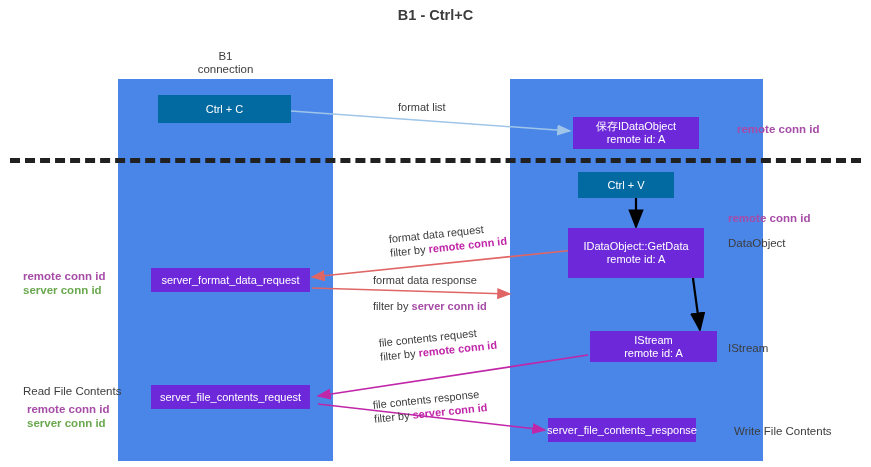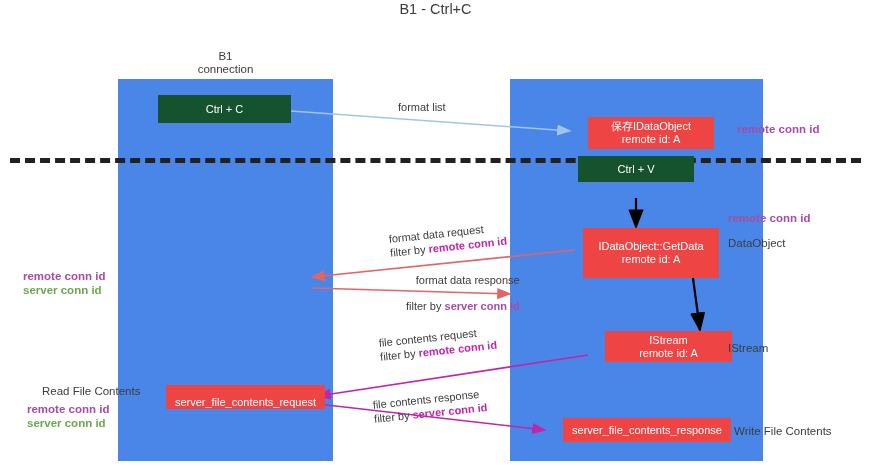--- a/index.html
+++ b/index.html
@@ -8,22 +8,22 @@
     background:#ffffff;
     font-family:"Liberation Sans","DejaVu Sans",sans-serif;
     position:relative;overflow:hidden;
     color:#3c3c3c;
   }
   .stage{position:absolute;left:0;top:0;width:871px;height:467px;}
   .abs{position:absolute;}
 
   
   .title{
-    left:0;top:0;width:871px;text-align:center;
-    font-size:14.5px;line-height:19px;color:#3c3c3c;
+    left:0;top:6px;width:871px;text-align:center;
+    font-size:14.5px;line-height:19px;color:#3c3c3c;font-weight:bold;
   }
 
   
   .colhead{
     text-align:center;font-size:11.5px;line-height:13px;color:#3c3c3c;
   }
 
   
   .lane{background:#4a86e8;}
   .lane-b1{left:118px;top:79px;width:215px;height:382px;}
@@ -34,22 +34,22 @@
     left:10px;top:158px;width:851px;height:0;
     border-top:5px dashed #212121;
   }
 
   
   .node{
     box-sizing:border-box;
     display:flex;flex-direction:column;align-items:center;justify-content:center;
     color:#ffffff;font-size:11px;line-height:13px;text-align:center;
   }
-  .node.green{background:#14532d;}
-  .node.orange{background:#ef4444;margin-left:15px;}
+  .node.green{background:#0369a1;}
+  .node.orange{background:#6d28d9;}
   .node .l2{font-size:11px;}
 
   
   .slabel{font-size:11.5px;line-height:14px;}
   .purple{color:#a64ca6;font-weight:bold;}
   .green-t{color:#6aa84f;font-weight:bold;}
   .dark{color:#3c3c3c;}
 
   
   .cap{font-size:11px;line-height:14px;color:#3c3c3c;white-space:nowrap;}
@@ -113,56 +113,59 @@
 
   <div class="abs node green" style="left:158px;top:95px;width:133px;height:28px;">
     <div>Ctrl + C</div>
   </div>
 
   <div class="abs node orange" style="left:573px;top:117px;width:126px;height:32px;">
     <div>保存IDataObject</div>
     <div class="l2">remote id: A</div>
   </div>
 
-  <div class="abs node green" style="left:578px;top:156px;width:116px;height:26px;">
+  <div class="abs node green" style="left:578px;top:172px;width:96px;height:26px;">
     <div>Ctrl + V</div>
   </div>
 
   <div class="abs node orange" style="left:568px;top:228px;width:136px;height:50px;">
     <div>IDataObject::GetData</div>
     <div class="l2">remote id: A</div>
   </div>
 
+  <div class="abs node orange" style="left:151px;top:268px;width:159px;height:24px;">
+    <div>server_format_data_request</div>
+  </div>
 
 
   <div class="abs node orange" style="left:590px;top:331px;width:127px;height:31px;">
     <div>IStream</div>
     <div class="l2">remote id: A</div>
   </div>
 
-  <div class="abs node orange" style="left:151px;top:385px;width:159px;height:24px;justify-content:flex-end;">
+  <div class="abs node orange" style="left:151px;top:385px;width:159px;height:24px;">
     <div>server_file_contents_request</div>
   </div>
 
-  <div class="abs node orange" style="left:548px;top:418px;width:168px;height:24px;">
+  <div class="abs node orange" style="left:548px;top:418px;width:148px;height:24px;">
     <div>server_file_contents_response</div>
   </div>
 
   <div class="abs cap" style="left:398px;top:100px;">format list</div>
 
   <div class="abs" style="left:388px;top:232px;">
     <div class="rot" style="transform:rotate(-6deg);">
       <div class="cap">format data request</div>
       <div class="cap">
         <span>filter by </span><span class="pk">remote conn id</span>
       </div>
     </div>
   </div>
 
-  <div class="abs" style="left:406px;top:273px;text-align:right;">
+  <div class="abs" style="left:373px;top:273px;">
     <div class="cap">format data response</div>
     <div class="cap" style="margin-top:12px;">
       <span>filter by </span><span class="pu">server conn id</span>
     </div>
   </div>
 
   <div class="abs" style="left:378px;top:336px;">
     <div class="rot" style="transform:rotate(-6deg);">
       <div class="cap">file contents request</div>
       <div class="cap">
@@ -186,17 +189,17 @@
 
   <div class="abs slabel dark" style="left:728px;top:236px;">DataObject</div>
 
   <div class="abs slabel dark" style="left:728px;top:341px;">IStream</div>
 
   <div class="abs slabel dark" style="left:734px;top:424px;">Write File Contents</div>
 
   <div class="abs slabel purple" style="left:23px;top:269px;">remote conn id</div>
   <div class="abs slabel green-t" style="left:23px;top:283px;">server conn id</div>
 
-  <div class="abs slabel dark" style="left:42px;top:384px;">Read File Contents</div>
+  <div class="abs slabel dark" style="left:23px;top:384px;">Read File Contents</div>
   <div class="abs slabel purple" style="left:27px;top:402px;">remote conn id</div>
   <div class="abs slabel green-t" style="left:27px;top:416px;">server conn id</div>
 
 </div>
 
 </body></html>

